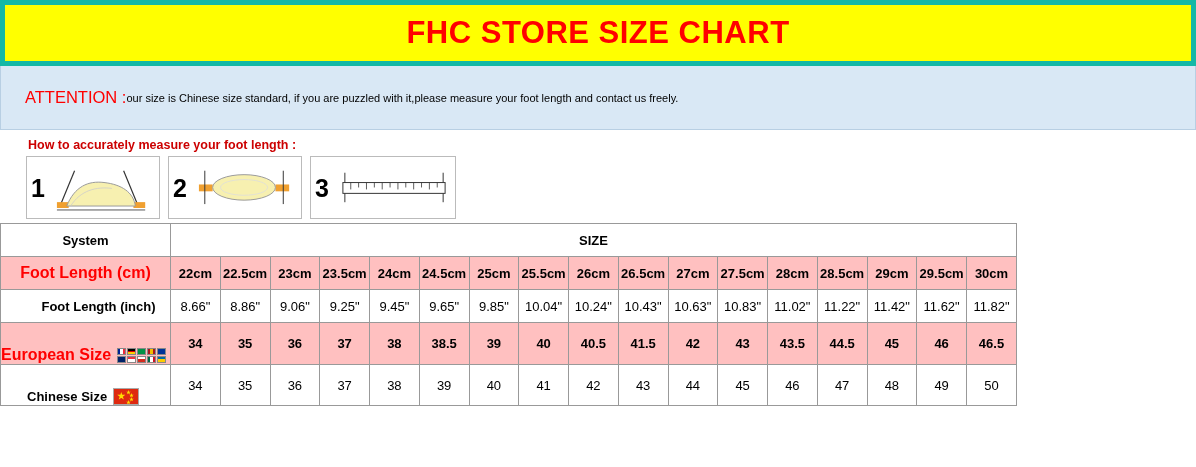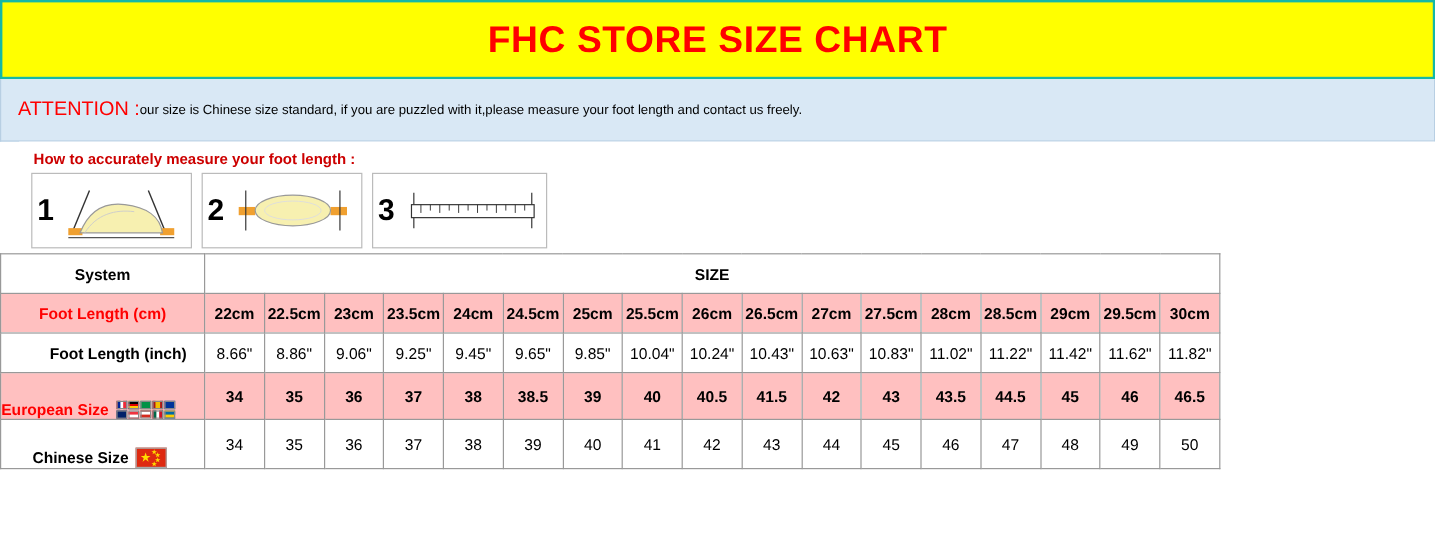--- a/index.html
+++ b/index.html
@@ -17,43 +17,43 @@
     position: relative;
     width: 1196px;
     height: 467px;
     box-sizing: border-box;
   }
 
   
   .title-banner {
     height: 66px;
     background: #ffff00;
-    border: 2px solid #14b8a6;
+    border: 5px solid #14b8a6;
     box-sizing: border-box;
     display: flex;
     align-items: center;
     justify-content: center;
   }
   .title-text {
     color: #ff0000;
     font-size: 31px;
     font-weight: bold;
     letter-spacing: 0.5px;
   }
 
   
   .attention-bar {
-    height: 52px;
+    height: 64px;
     background: #d9e8f5;
     border: 1px solid #b8cfe3;
     border-top: none;
     box-sizing: border-box;
     display: flex;
     align-items: center;
-    padding-left: 14px;
+    padding-left: 24px;
   }
   .attention-label {
     color: #ff0000;
     font-size: 16.5px;
   }
   .attention-text {
     color: #000000;
     font-size: 11px;
   }
 
@@ -143,21 +143,21 @@
   
   .row-pink td {
     background: #ffc0c0;
     color: #ff0000;
     font-weight: bold;
     font-size: 13.5px;
   }
   .row-pink td.label-col {
     color: #ff0000;
     font-weight: bold;
-    font-size: 13px;
+    font-size: 16px;
   }
   
   .row-white td {
     background: #ffffff;
     color: #000000;
     font-size: 12.5px;
   }
   .row-white td.label-col {
     font-weight: bold;
     font-size: 13px;

